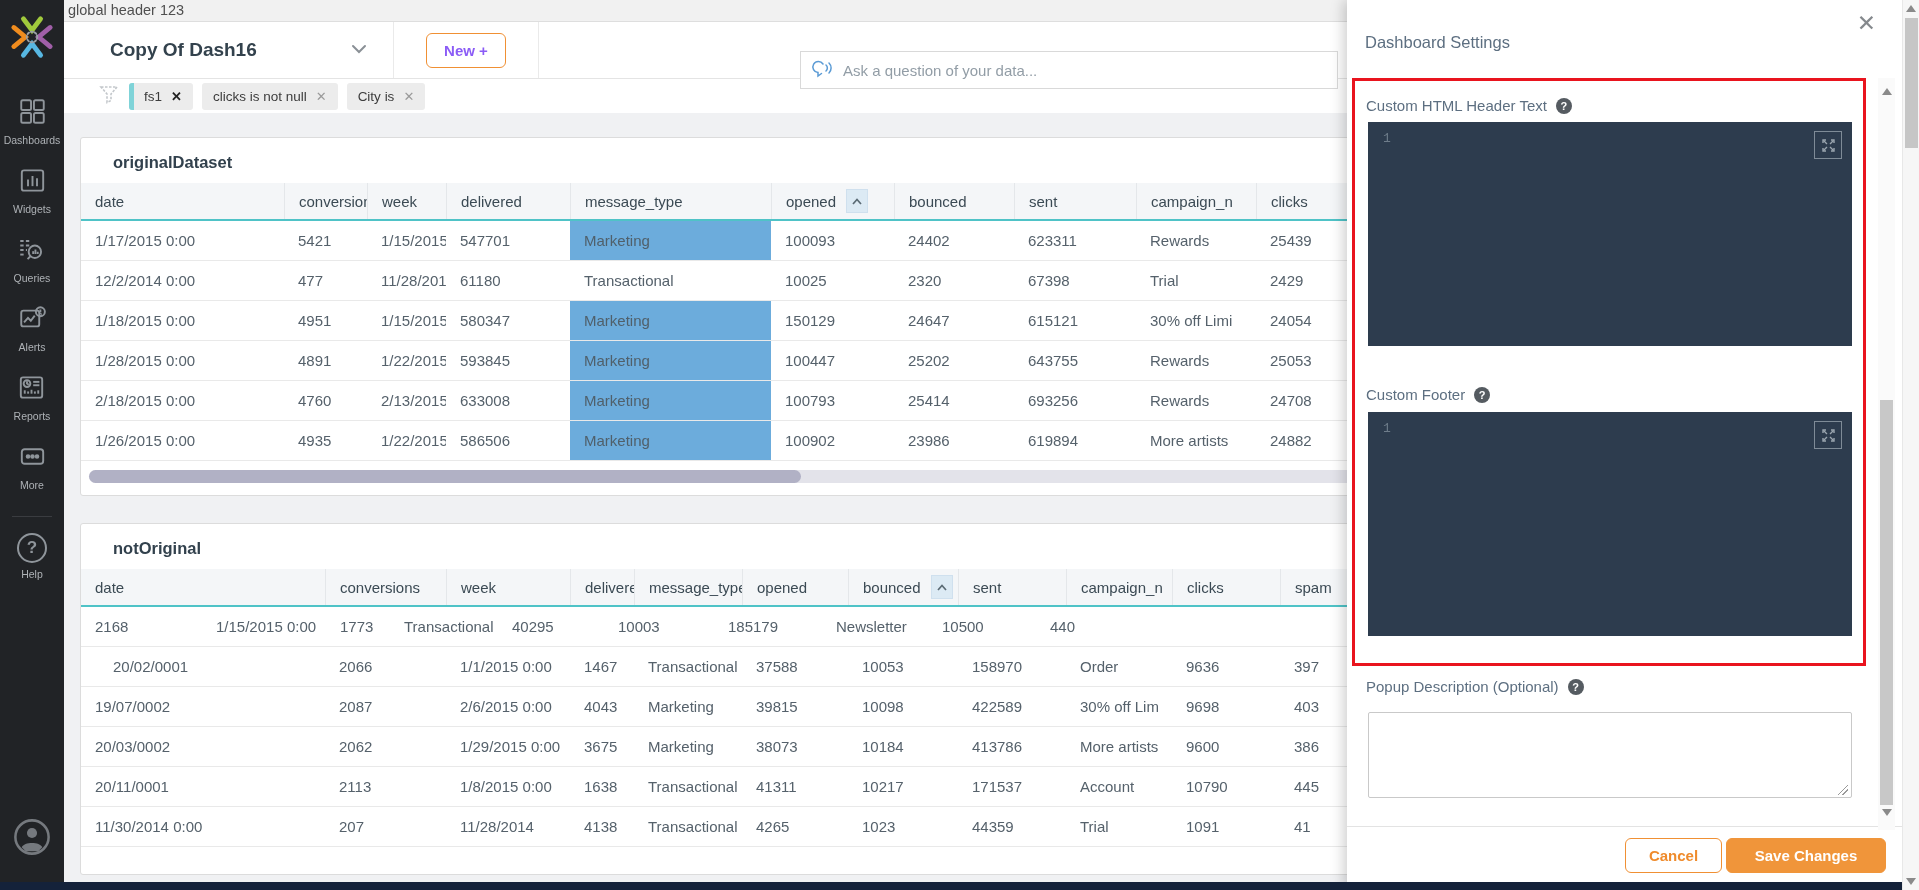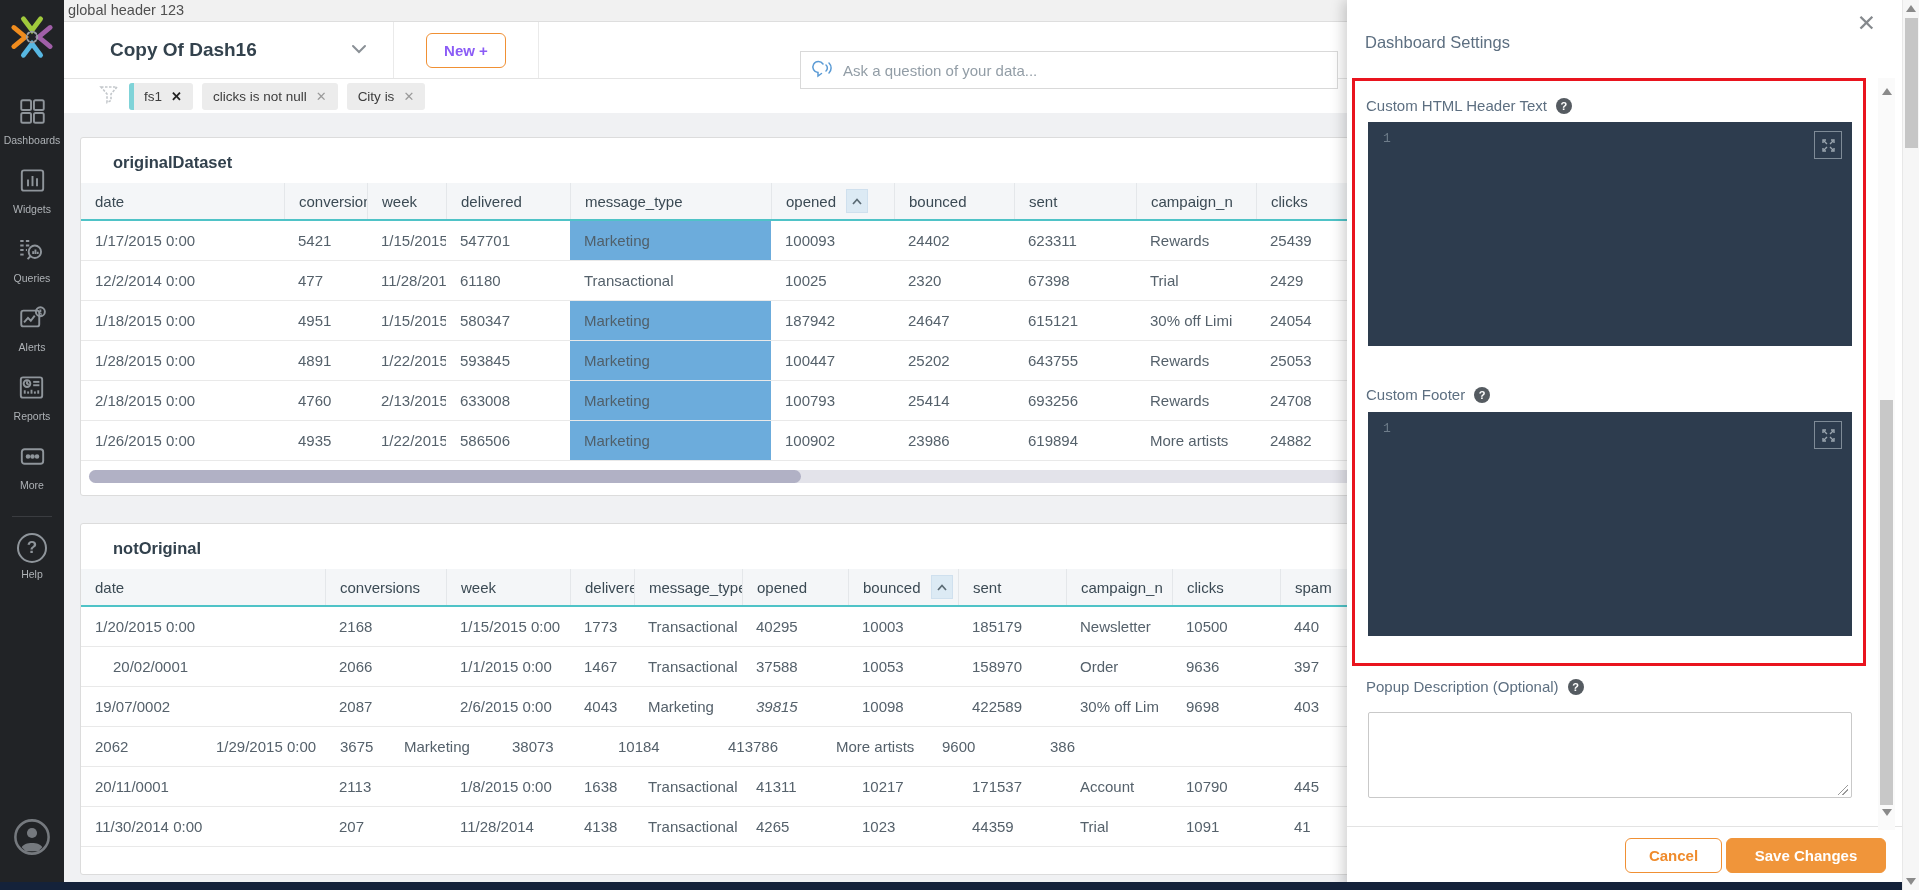--- a/index.html
+++ b/index.html
@@ -358,21 +358,21 @@
               <div class="td" style="width: 122px;">67398</div>
               <div class="td" style="width: 120px;">Trial</div>
               <div class="td" style="width: 115px;">2429</div>
             </div>
             <div class="tr">
               <div class="td" style="width: 203px;">1/18/2015 0:00</div>
               <div class="td" style="width: 83px;">4951</div>
               <div class="td" style="width: 79px;">1/15/2015</div>
               <div class="td" style="width: 124px;">580347</div>
               <div class="td hl" style="width: 201px;">Marketing</div>
-              <div class="td" style="width: 123px;">187942</div>
+              <div class="td" style="width: 123px;">150129</div>
               <div class="td" style="width: 120px;">24647</div>
               <div class="td" style="width: 122px;">615121</div>
               <div class="td" style="width: 120px;">30% off Limi</div>
               <div class="td" style="width: 115px;">24054</div>
             </div>
             <div class="tr">
               <div class="td" style="width: 203px;">1/28/2015 0:00</div>
               <div class="td" style="width: 83px;">4891</div>
               <div class="td" style="width: 79px;">1/22/2015</div>
               <div class="td" style="width: 124px;">593845</div>
@@ -452,21 +452,20 @@
             </div>
             <div class="th" style="width: 108px;">
               <span>clicks</span>
             </div>
             <div class="th" style="width: 91px;">
               <span>spam</span>
             </div>
           </div>
         <div class="tbody">
             <div class="tr">
-              <div class="td" style="width: 244px;">1/20/2015 0:00</div>
               <div class="td" style="width: 121px;">2168</div>
               <div class="td" style="width: 124px;">1/15/2015 0:00</div>
               <div class="td" style="width: 64px;">1773</div>
               <div class="td" style="width: 108px;">Transactional</div>
               <div class="td" style="width: 106px;">40295</div>
               <div class="td" style="width: 110px;">10003</div>
               <div class="td" style="width: 108px;">185179</div>
               <div class="td" style="width: 106px;">Newsletter</div>
               <div class="td" style="width: 108px;">10500</div>
               <div class="td" style="width: 91px;">440</div>
@@ -483,28 +482,29 @@
               <div class="td" style="width: 106px;">Order</div>
               <div class="td" style="width: 108px;">9636</div>
               <div class="td" style="width: 91px;">397</div>
             </div>
             <div class="tr">
               <div class="td" style="width: 244px;">19/07/0002</div>
               <div class="td" style="width: 121px;">2087</div>
               <div class="td" style="width: 124px;">2/6/2015 0:00</div>
               <div class="td" style="width: 64px;">4043</div>
               <div class="td" style="width: 108px;">Marketing</div>
-              <div class="td" style="width: 106px; font-style: italic;">39815</div>
+              <div class="td" style="width: 106px;">39815</div>
               <div class="td" style="width: 110px;">10098</div>
               <div class="td" style="width: 108px;">422589</div>
               <div class="td" style="width: 106px;">30% off Lim</div>
               <div class="td" style="width: 108px;">9698</div>
               <div class="td" style="width: 91px;">403</div>
             </div>
             <div class="tr">
+              <div class="td" style="width: 244px;">20/03/0002</div>
               <div class="td" style="width: 121px;">2062</div>
               <div class="td" style="width: 124px;">1/29/2015 0:00</div>
               <div class="td" style="width: 64px;">3675</div>
               <div class="td" style="width: 108px;">Marketing</div>
               <div class="td" style="width: 106px;">38073</div>
               <div class="td" style="width: 110px;">10184</div>
               <div class="td" style="width: 108px;">413786</div>
               <div class="td" style="width: 106px;">More artists</div>
               <div class="td" style="width: 108px;">9600</div>
               <div class="td" style="width: 91px;">386</div>

